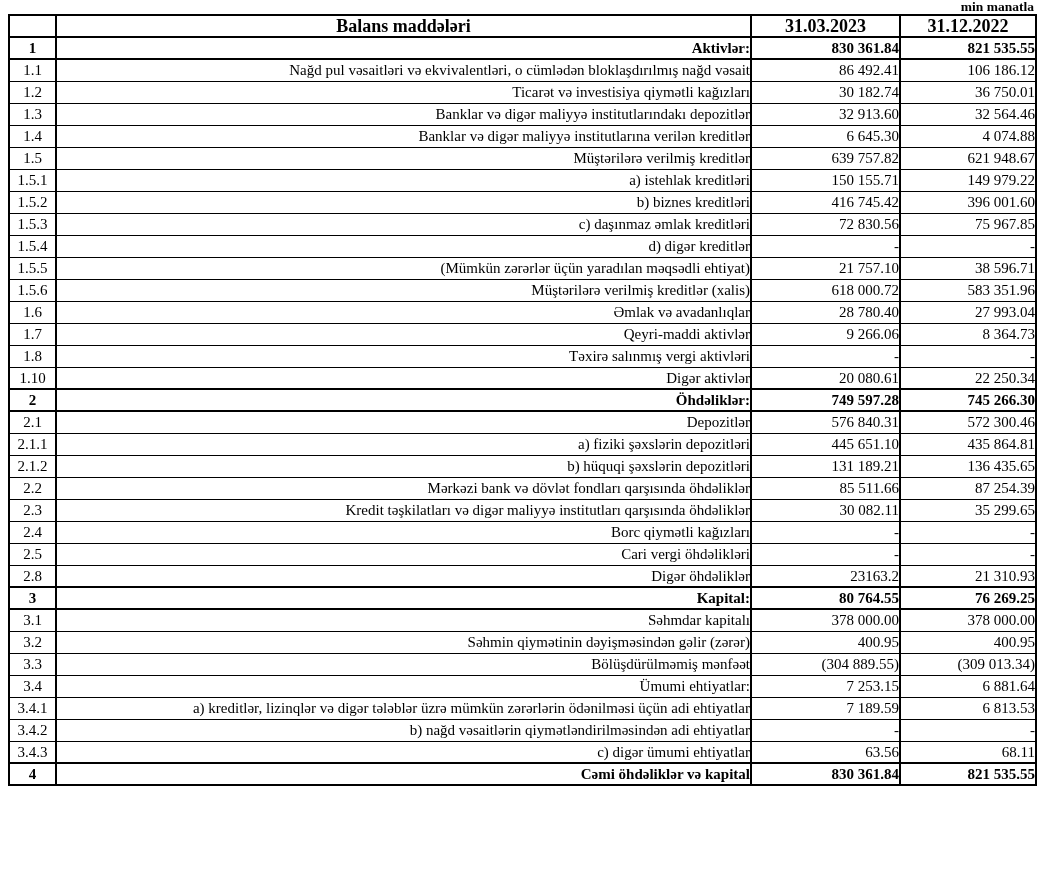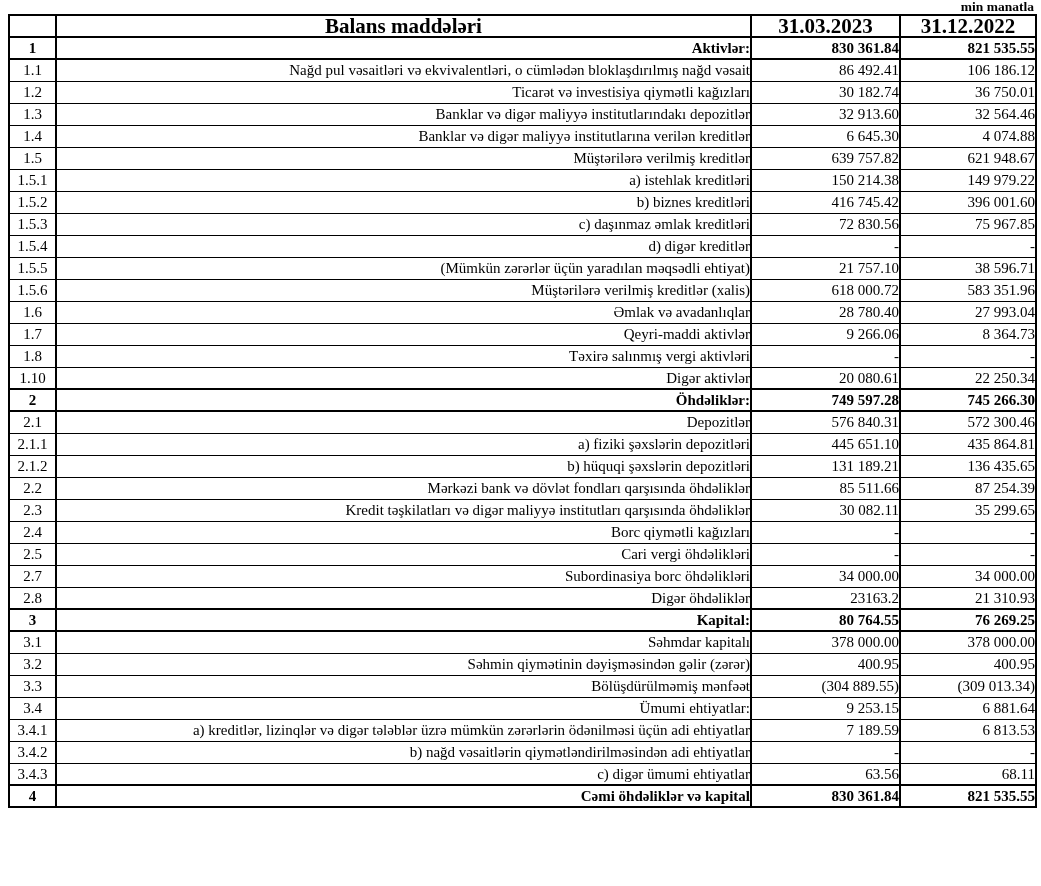--- a/index.html
+++ b/index.html
@@ -44,21 +44,21 @@
     line-height: 20px;
     padding: 0;
     font-size: 15px;
     overflow: hidden;
     white-space: nowrap;
   }
   table.balance thead th {
     font-weight: bold;
     text-align: center;
     border-bottom-width: 2px;
-    font-size: 21px;
+    font-size: 18px;
     margin-left: 40px;
   }
   td.num {
     text-align: center;
     font-size: 14px;
   }
   td.name {
     text-align: right;
     padding-left: 5px;
   }
@@ -126,21 +126,21 @@
         </tr>
         <tr>
           <td class="num">1.5</td>
           <td class="name">Müştərilərə verilmiş kreditlər</td>
           <td class="val">639 757.82</td>
           <td class="val">621 948.67</td>
         </tr>
         <tr>
           <td class="num">1.5.1</td>
           <td class="name">a) istehlak kreditləri</td>
-          <td class="val">150 214.38</td>
+          <td class="val">150 155.71</td>
           <td class="val">149 979.22</td>
         </tr>
         <tr>
           <td class="num">1.5.2</td>
           <td class="name">b) biznes kreditləri</td>
           <td class="val">416 745.42</td>
           <td class="val">396 001.60</td>
         </tr>
         <tr>
           <td class="num">1.5.3</td>
@@ -232,26 +232,20 @@
           <td class="val">-</td>
           <td class="val">-</td>
         </tr>
         <tr>
           <td class="num">2.5</td>
           <td class="name">Cari vergi öhdəlikləri</td>
           <td class="val">-</td>
           <td class="val">-</td>
         </tr>
         <tr>
-          <td class="num">2.7</td>
-          <td class="name">Subordinasiya borc öhdəlikləri</td>
-          <td class="val">34 000.00</td>
-          <td class="val">34 000.00</td>
-        </tr>
-        <tr>
           <td class="num">2.8</td>
           <td class="name">Digər öhdəliklər</td>
           <td class="val">23163.2</td>
           <td class="val">21 310.93</td>
         </tr>
         <tr class="section">
           <td class="num">3</td>
           <td class="name">Kapital:</td>
           <td class="val">80 764.55</td>
           <td class="val">76 269.25</td>
@@ -270,21 +264,21 @@
         </tr>
         <tr>
           <td class="num">3.3</td>
           <td class="name">Bölüşdürülməmiş mənfəət</td>
           <td class="val">(304 889.55)</td>
           <td class="val">(309 013.34)</td>
         </tr>
         <tr>
           <td class="num">3.4</td>
           <td class="name">Ümumi ehtiyatlar:</td>
-          <td class="val">9 253.15</td>
+          <td class="val">7 253.15</td>
           <td class="val">6 881.64</td>
         </tr>
         <tr>
           <td class="num">3.4.1</td>
           <td class="name">a) kreditlər, lizinqlər və digər tələblər üzrə mümkün zərərlərin ödənilməsi üçün adi ehtiyatlar</td>
           <td class="val">7 189.59</td>
           <td class="val">6 813.53</td>
         </tr>
         <tr>
           <td class="num">3.4.2</td>

